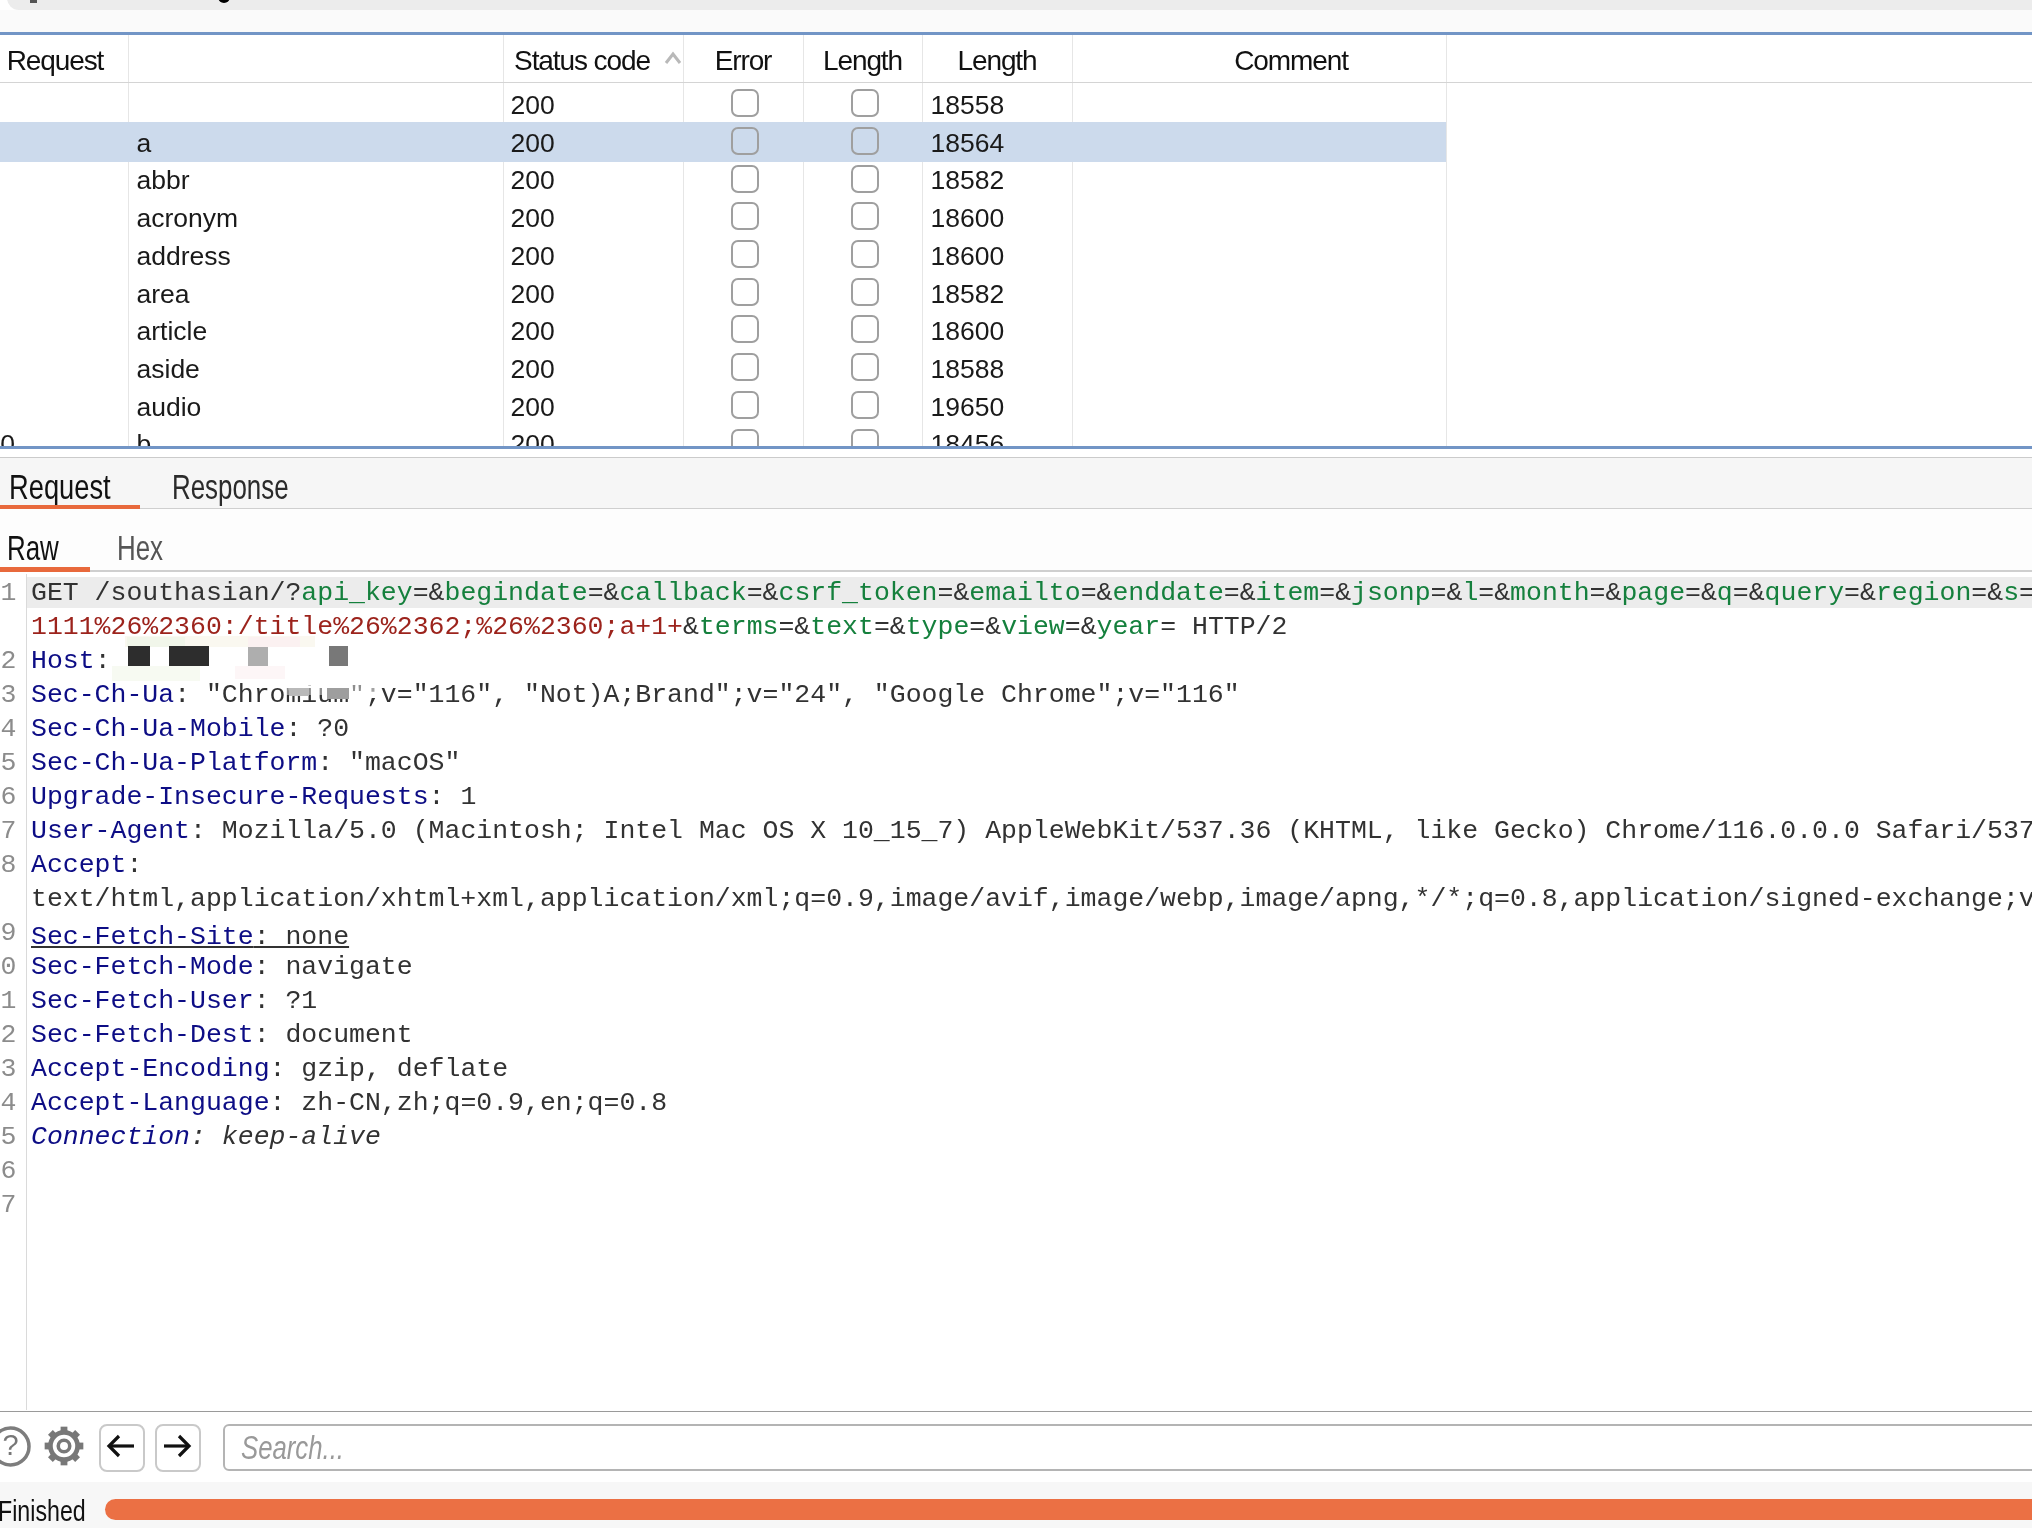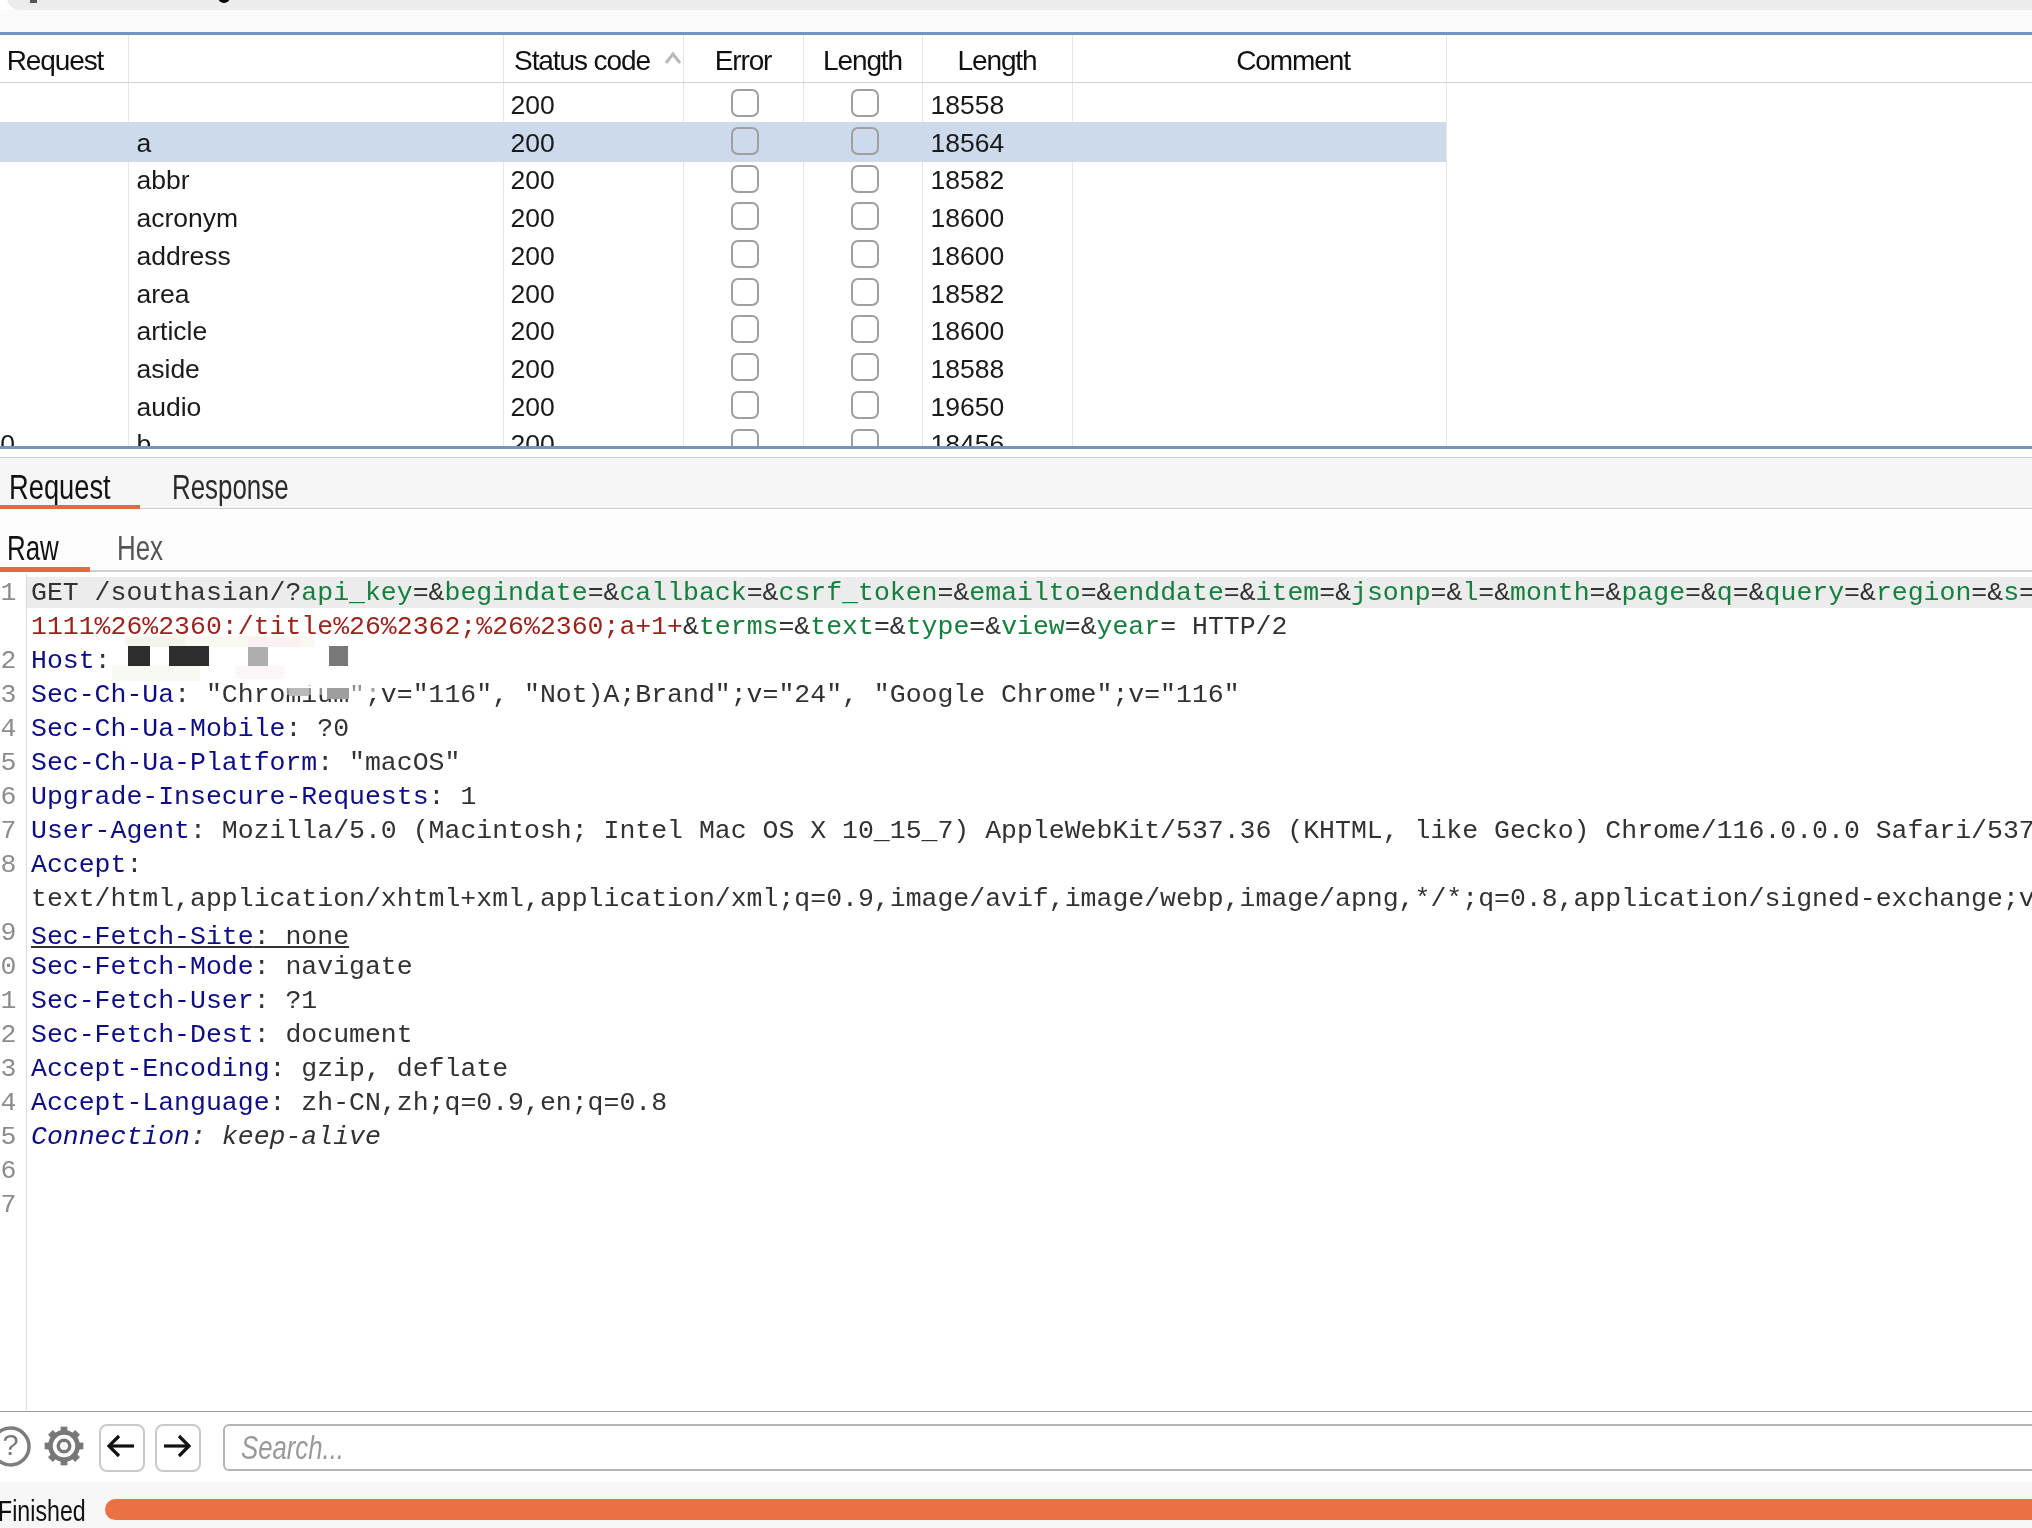--- a/index.html
+++ b/index.html
@@ -70,21 +70,21 @@
     <div class="colsep" style="left:922px;"></div>
     <div class="colsep" style="left:1072px;"></div>
     <div class="colsep" style="left:1446px;"></div>
     <div id="selrow"></div>
     <div id="hdrline"></div>
     <div class="hcell" style="left:-18px;width:146px;">Request</div>
     <div class="hcell" style="left:503px;width:158px;">Status code</div>
     <div class="hcell" style="left:683px;width:120px;">Error</div>
     <div class="hcell" style="left:803px;width:119px;">Length</div>
     <div class="hcell" style="left:922px;width:150px;">Length</div>
-    <div class="hcell" style="left:1106px;width:374px;">Comment</div>
+    <div class="hcell" style="left:1072px;width:374px;padding-left:32px;">Comment</div>
     <svg class="abs" style="left:658px;top:13.5px;" width="30" height="20" viewBox="0 0 30 20">
       <polyline points="8,15 15,6 22,15" fill="none" stroke="#b9b9b9" stroke-width="3"></polyline>
     </svg>
 
     <div id="rows">
     <div class="row" style="top:49px;">
         <div class="cell" style="left:136.5px;"></div>
         <div class="cell" style="left:510.5px;">200</div>
         <div class="cb cb1"></div>
         <div class="cb cb2"></div>

